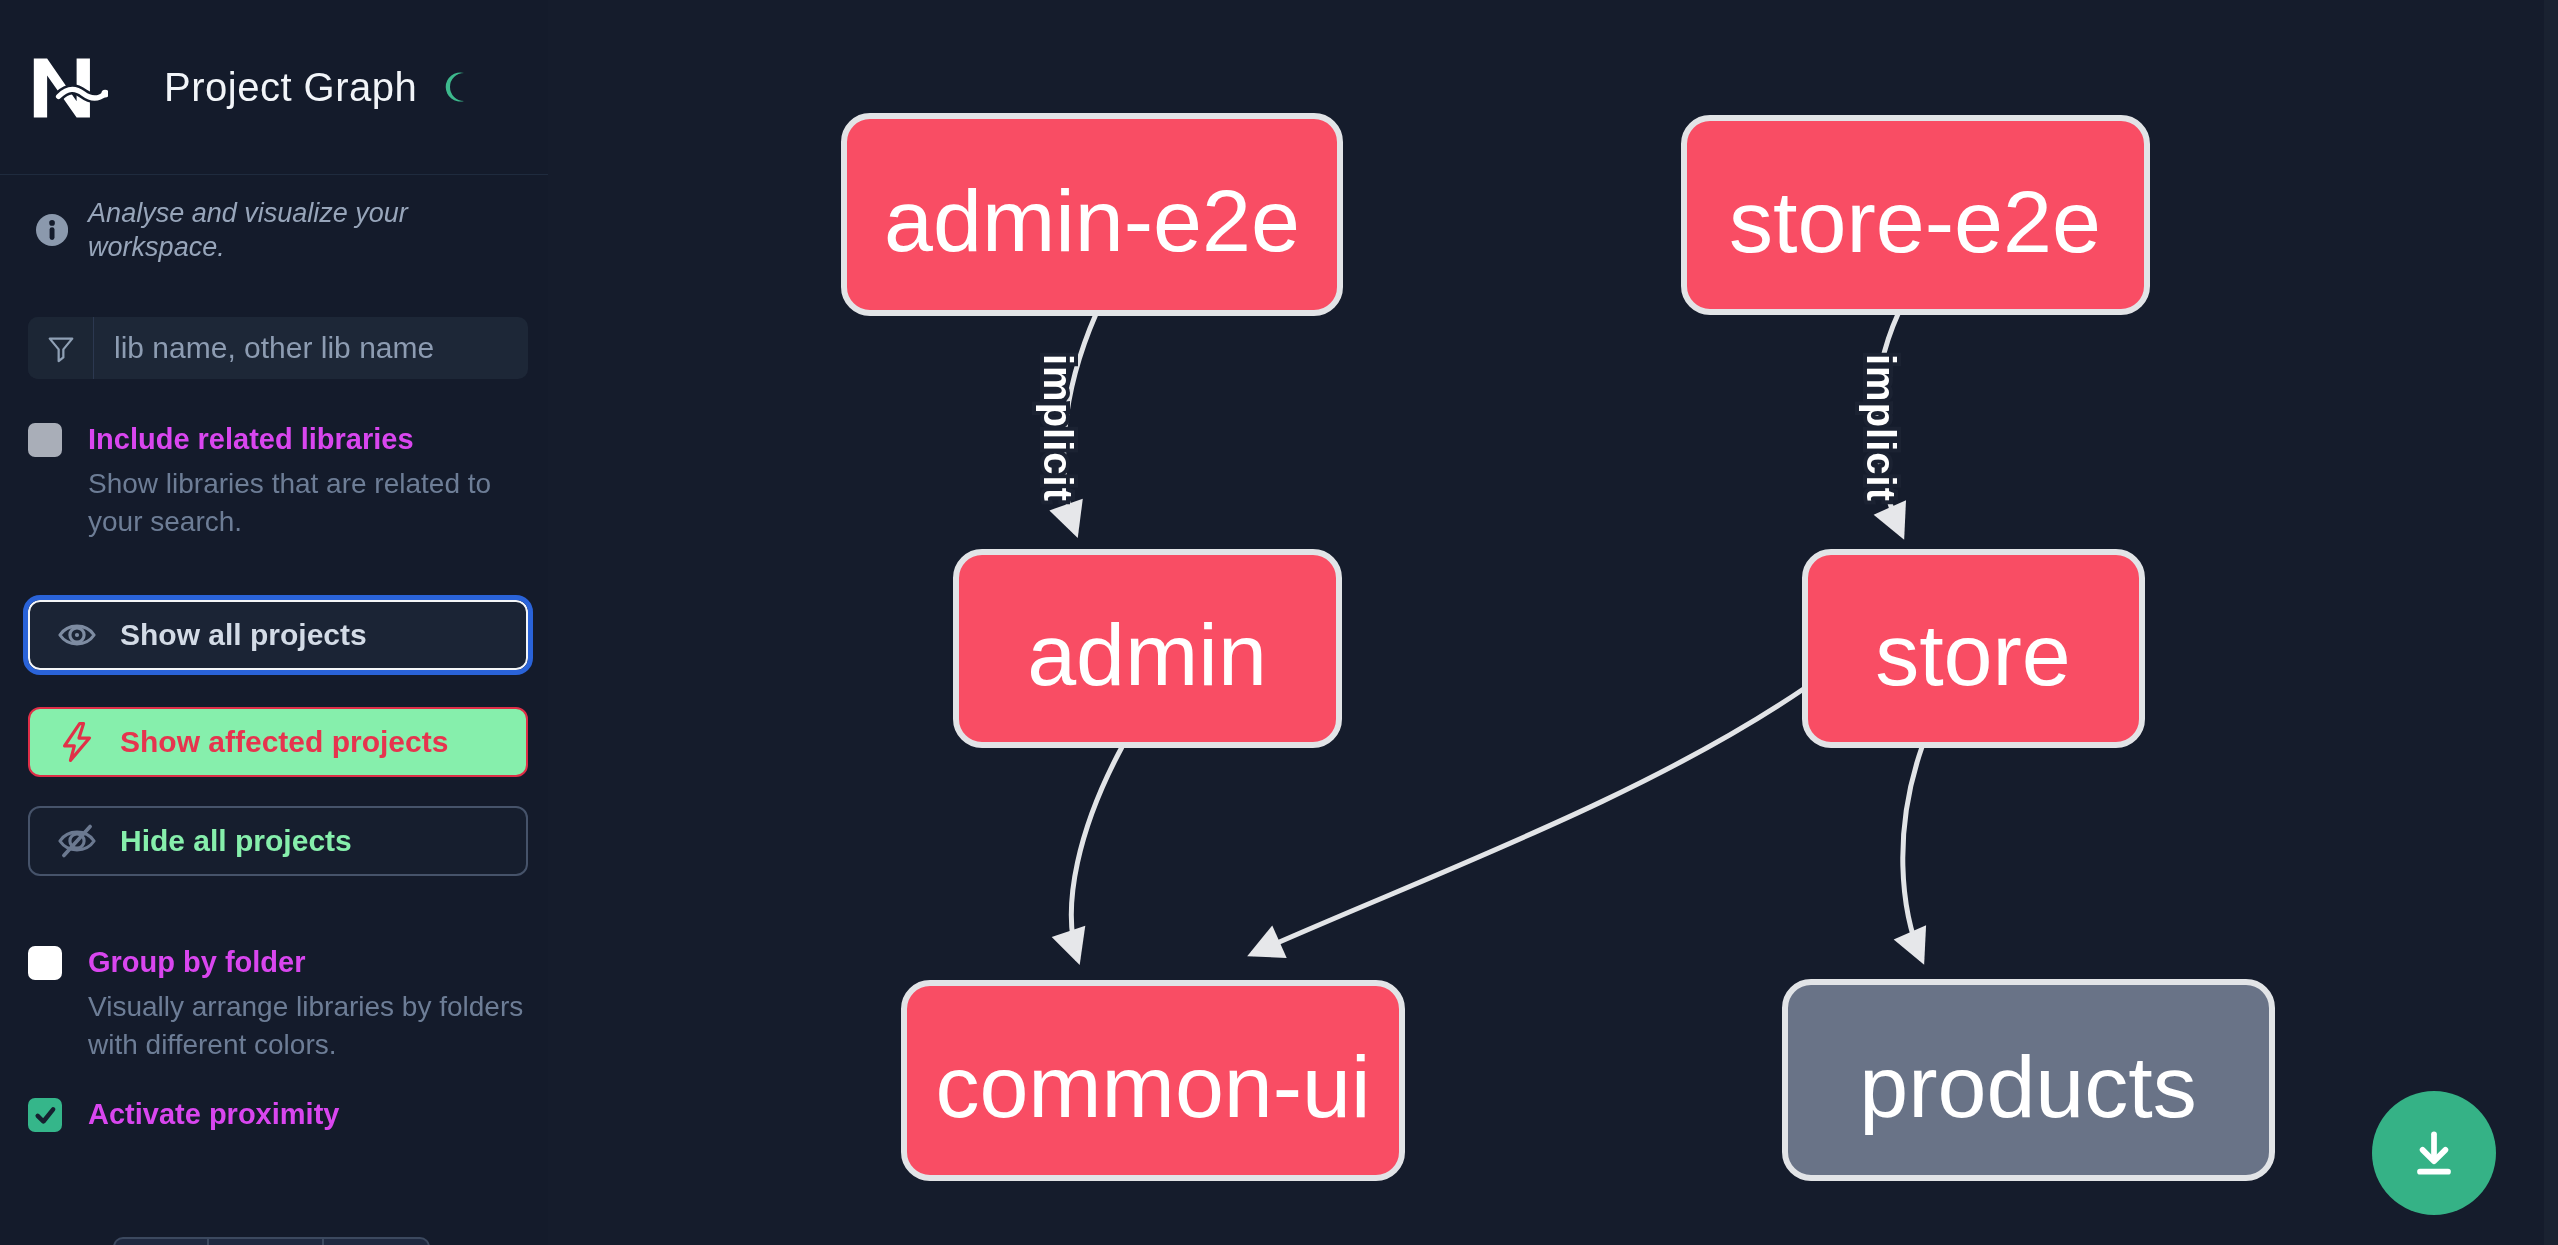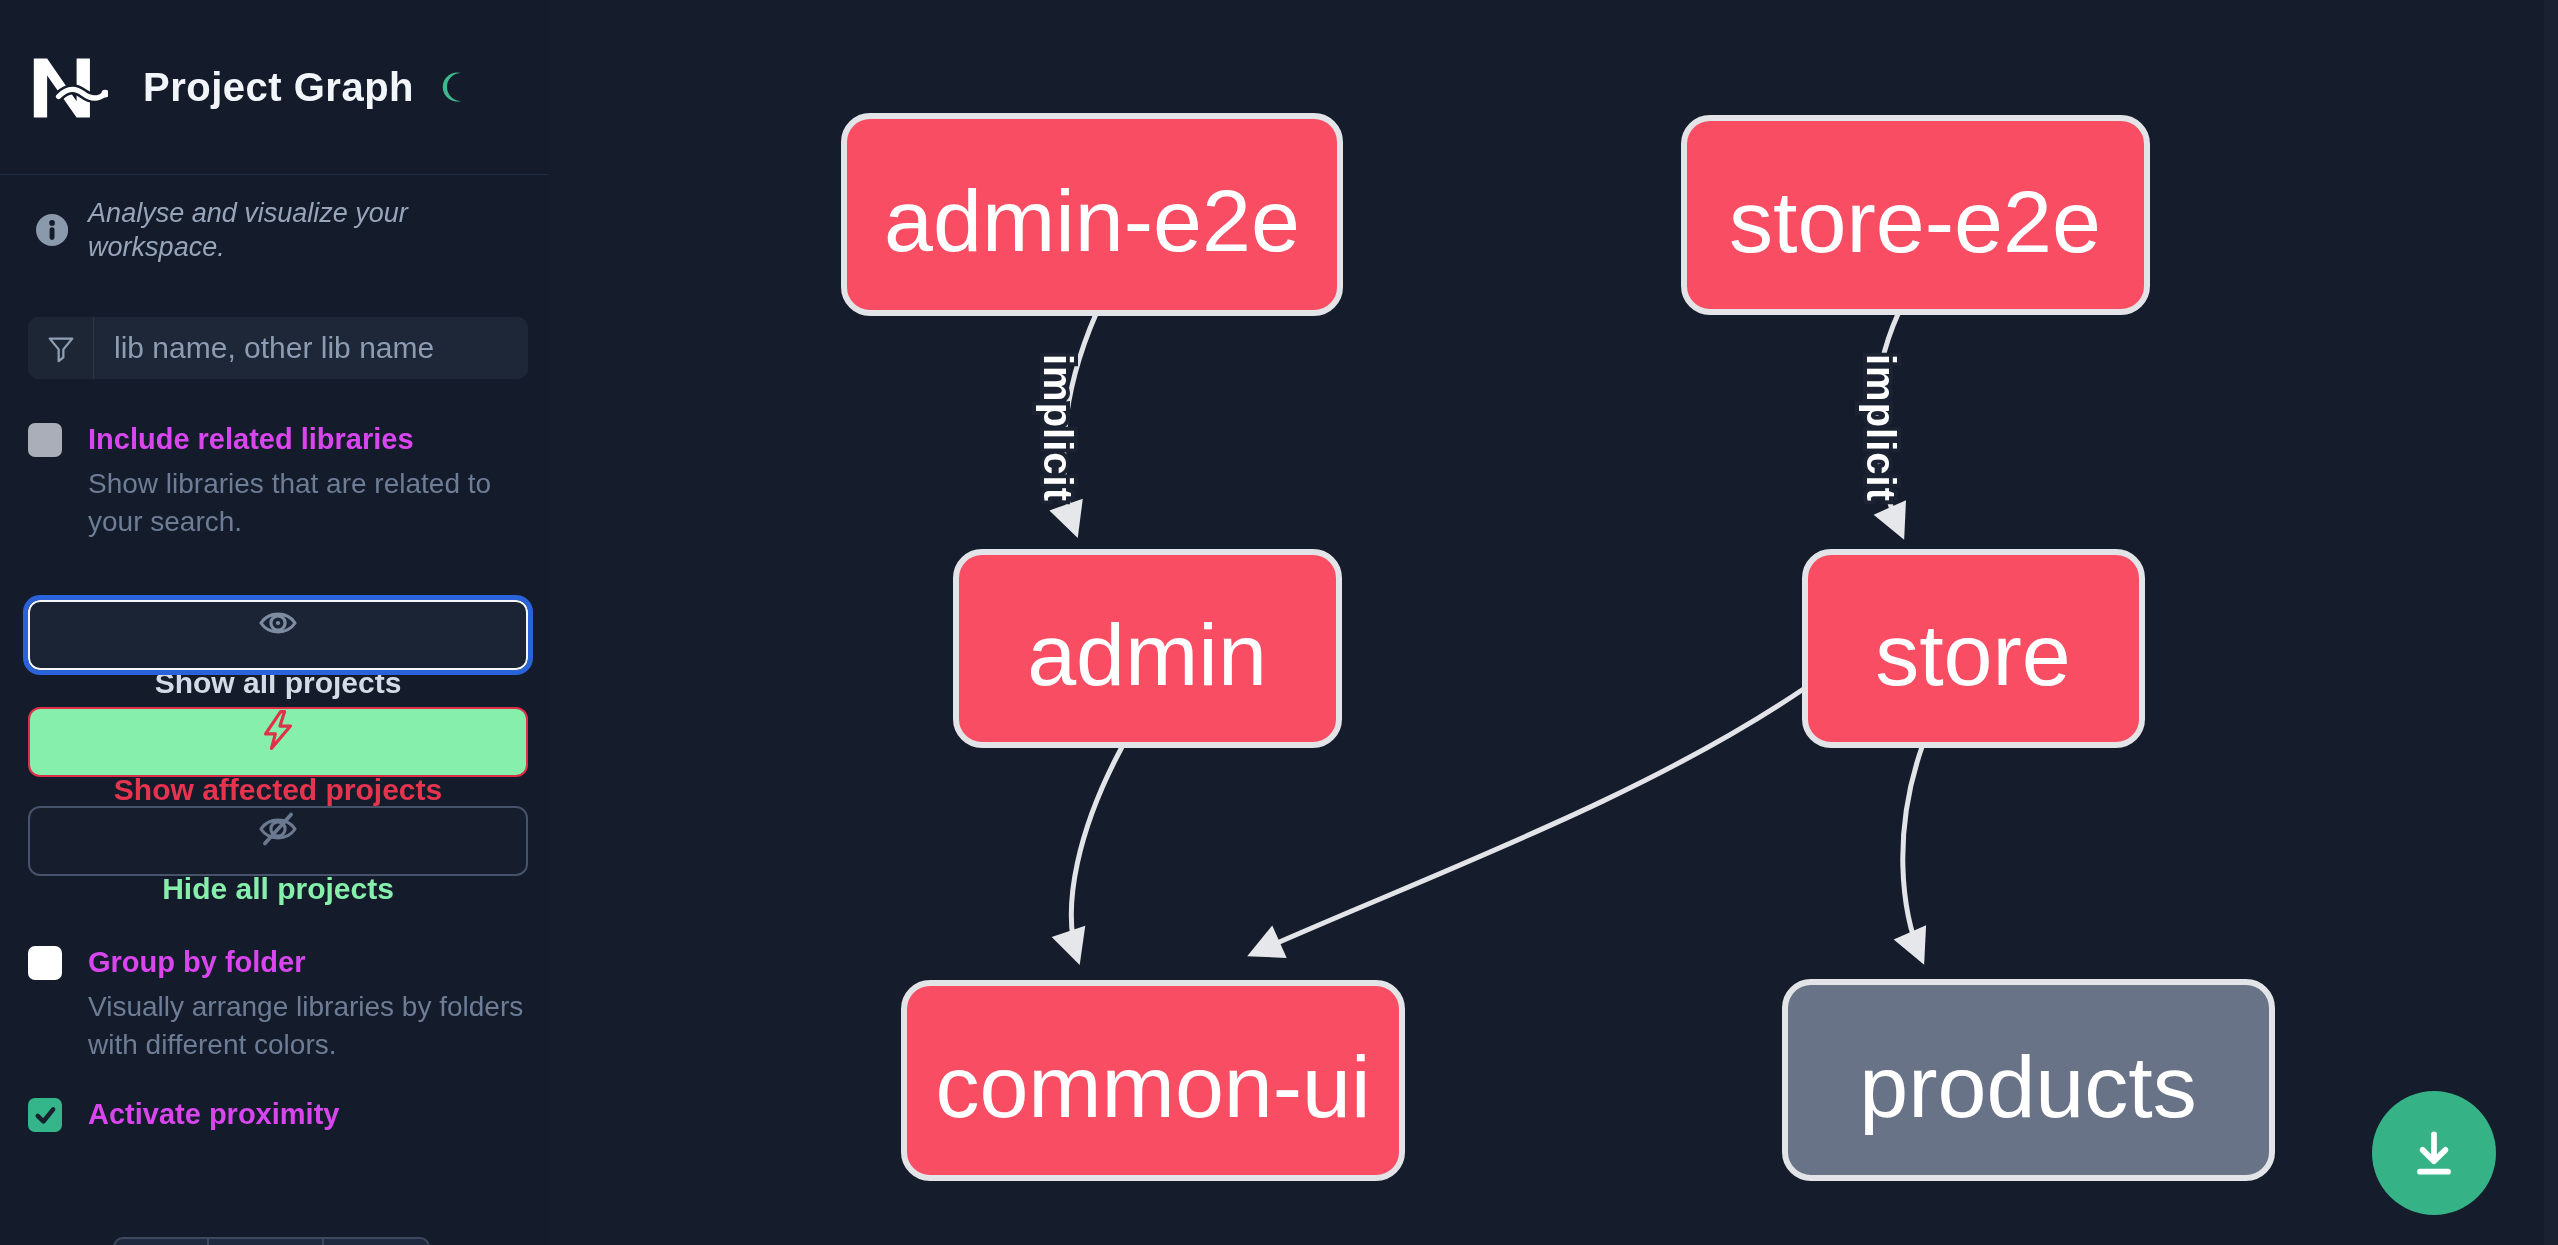--- a/index.html
+++ b/index.html
@@ -3,21 +3,21 @@
 <meta charset="utf-8">
 <style>
   * { margin:0; padding:0; box-sizing:border-box; }
   html,body { width:2558px; height:1245px; background:#141b2b; font-family:"Liberation Sans", sans-serif; }
   #app { position:relative; width:2558px; height:1245px; overflow:hidden; background:#151c2c; }
 
   
   .sidebar { position:absolute; left:0; top:0; width:576px; height:1245px; background:#141b2b; }
   .sb-header { position:absolute; left:0; top:0; width:556px; height:175px; display:flex; align-items:center; padding:0 30px; border-bottom:1px solid #1f2b3e; }
   .logo-svg { width:78px; height:66px; flex:0 0 auto; }
-  .app-title { color:#f2f5f9; font-size:40px; font-weight:700; margin-left:35px; letter-spacing:0.5px; }
+  .app-title { color:#f2f5f9; font-size:40px; font-weight:400; margin-left:56px; letter-spacing:0.5px; }
   .moon-btn { margin-left:24px; width:34px; height:34px; background:none; border:none; cursor:pointer; }
 
   .tagline-row { position:absolute; left:36px; top:196px; width:490px; display:flex; align-items:center; gap:20px;font-style:italic; }
   .tagline { color:#97a5ba; font-size:27px; line-height:34px; }
 
   .search-box { position:absolute; left:28px; top:317px; width:500px; height:62px; background:#1d2737; border-radius:10px; display:flex; align-items:stretch; overflow:hidden; }
   .search-iconcell { width:66px; display:flex; align-items:center; justify-content:center; border-right:1px solid #2c3850; background:#1c2635; }
   .search-box input { flex:1; background:transparent; border:none; outline:none; color:#ec4899; font-size:30px; padding:0 20px; font-family:Liberation Sans, sans-serif; }
   .search-box input::placeholder { color:#8d9cb2; }
 
@@ -26,21 +26,21 @@
   .toggle-group { top:944px; }
   .toggle-prox { top:1096px; }
   .cbx { width:34px; height:34px; border-radius:7px; flex:0 0 auto; margin-top:2px; position:relative; }
   .cbx-gray  { background:#a9aeb8; }
   .cbx-white { background:#ffffff; }
   .cbx-green { background:#35b68a; display:flex; align-items:center; justify-content:center; }
   .toggle-text { width:450px; }
   .toggle-label { color:#d946ef; font-size:29px; font-weight:700; line-height:36px;margin-top:48px; }
   .toggle-desc { color:#6d7d96; font-size:28px; line-height:38px; margin-top:8px; }
 
-  .sb-btn { position:absolute; left:28px; width:500px; height:70px; border-radius:12px; display:flex; align-items:center; gap:22px; padding:0 26px; font-family:"Liberation Sans", sans-serif; font-size:30px; font-weight:600; cursor:pointer;flex-direction:column; }
+  .sb-btn { position:absolute; left:28px; width:500px; height:70px; border-radius:12px; display:flex; align-items:center; gap:22px; padding:0 26px; font-family:"Liberation Sans", sans-serif; font-size:30px; font-weight:600; cursor:pointer; }
   .btn-show-all { top:600px; background:#1b2435; border:2px solid #f4f6f8; outline:5px solid #2a63d9; color:#d3dbe6; }
   .btn-affected { top:707px; background:#86efac; border:2px solid #df2e47; color:#e6344e; }
   .btn-hide-all { top:806px; background:#161e2e; border:2px solid #46536a; color:#86efac; }
   .btn-icon { width:42px; height:42px; flex:0 0 auto; }
 
   .stepper-peek { position:absolute; left:113px; top:1237px; width:317px; height:16px; background:#1f2940; border:2px solid #3c495f; border-bottom:none; border-radius:10px 10px 0 0; }
   .stepper-peek .divider { position:absolute; top:0; width:2px; height:100%; background:#3c495f; }
 
   .sb-scrolltrack { position:absolute; left:556px; top:0; width:20px; height:1245px; background:#10instance1624; background:#101624; }
   .sb-scrollthumb { position:absolute; left:3px; top:2px; width:15px; height:1241px; border-radius:8px; background:#c4c6ca; }

